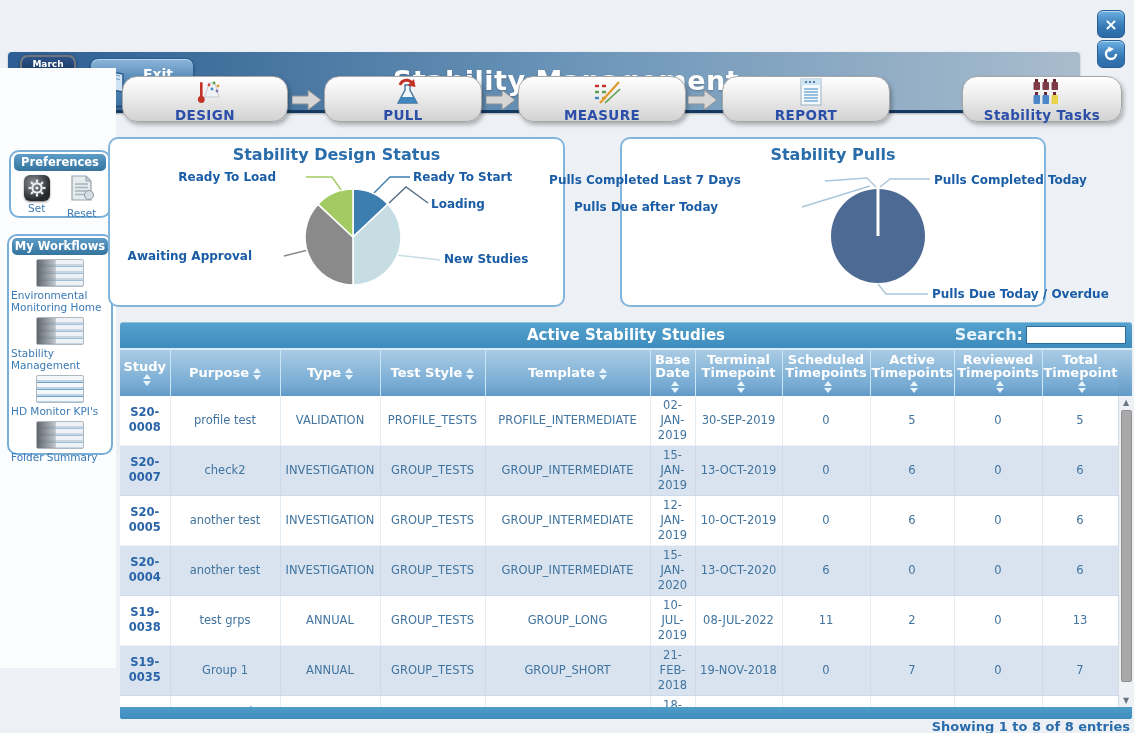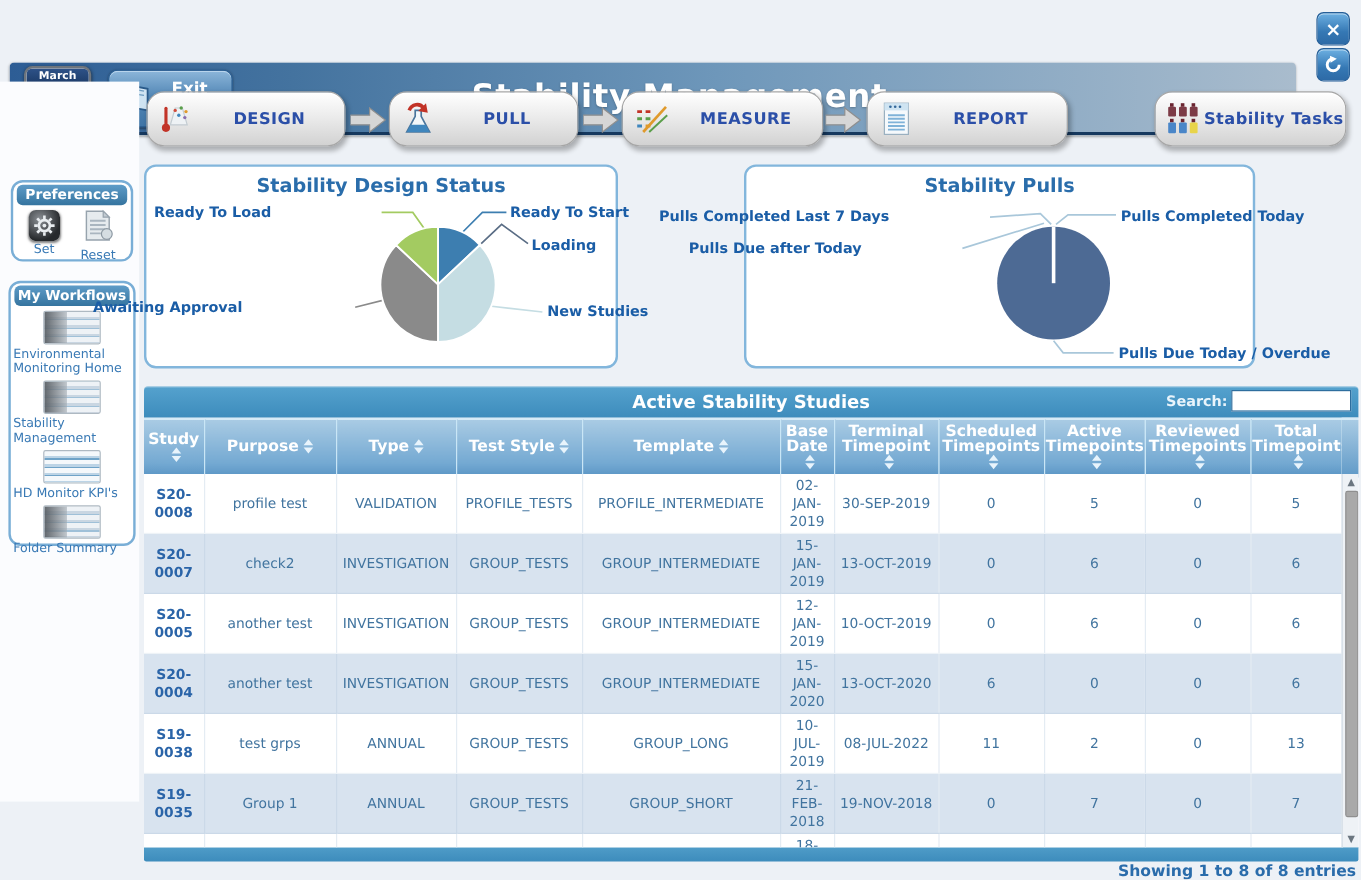--- a/index.html
+++ b/index.html
@@ -41,21 +41,21 @@
     box-shadow:inset 0 1px 0 rgba(255,255,255,.5);
     display:flex;align-items:center;justify-content:center;color:#fff;font-weight:bold;
   }
   #btn-close{left:1097px;top:10px;font-size:16px}
   #btn-refresh{left:1097px;top:40px}
   
   .rib-btn{
     position:absolute;top:76px;height:46px;border-radius:15px;cursor:pointer;box-sizing:border-box;
     background:linear-gradient(180deg,#ffffff,#ececec 45%,#d2d2d2);
     border:1px solid #a6a6a6;box-shadow:2px 3px 4px rgba(0,0,0,.28), inset 0 1px 0 #fff;
-    display:flex;align-items:center;
+    display:flex;align-items:center;flex-direction:column;
   }
   .rib-btn .lbl{flex:1;text-align:center;color:#2b4fa8;font-weight:bold;font-size:13.5px;letter-spacing:.4px}
   .rib-btn .ric{margin-left:9px;width:30px;height:30px;flex:0 0 30px}
   .flow-arrow{position:absolute;top:89px}
   
   .side-col{position:absolute;left:0;top:68px;width:116px;height:600px;background:#fbfcfe}
   .side-panel{
     position:absolute;background:#fff;border:2px solid #79aed6;border-radius:10px;box-sizing:border-box;
   }
   #panel-prefs{left:9px;top:82px;width:102px;height:68px}
@@ -71,38 +71,38 @@
   .flow-item{text-align:left;margin-top:4px;cursor:pointer}
   .thumb{
     width:46px;height:26px;margin:0 auto;border:1px solid #aeb9c2;border-radius:2px;
     background:
       linear-gradient(90deg,rgba(90,96,102,.95) 0%,rgba(160,168,175,.6) 40%,rgba(230,236,240,0) 41%),
       repeating-linear-gradient(180deg,#eef2f6 0 4px,#c9d6e2 4px 6px,#9fc0d8 6px 7px);
   }
   .flow-item .flbl{font-size:10.5px;line-height:12px;color:#3a7ab5;margin-top:2px;padding:0 2px}
   
   .chart-panel{position:absolute;top:137px;height:170px;background:#fff;border:2px solid #82b6dc;border-radius:10px;box-sizing:border-box}
-  #panel-design{left:120px;width:395px}
+  #panel-design{left:108px;width:457px}
   #panel-pulls{left:620px;width:426px}
   .panel-title{position:absolute;top:6px;left:0;width:100%;text-align:center;color:#2a6dab;font-size:16px;font-weight:bold}
   .chart-panel svg{position:absolute;left:0;top:0;pointer-events:none}
   .plabel{position:absolute;font-size:12px;font-weight:bold;color:#1a5da6;white-space:nowrap}
   .ll{fill:none;stroke-width:1.4px}
   .ll-green{stroke:#a3cb61}.ll-blue{stroke:#3d7eb0}.ll-slate{stroke:#5a6d85}
   .ll-gray{stroke:#8a8a8a}.ll-pale{stroke:#c5dde3}.ll-soft{stroke:#a9c7da}
   
   .table-wrap{position:absolute;left:120px;top:322px;width:1012px}
   .table-title{
     position:relative;height:26px;border-radius:3px 3px 0 0;
     background:linear-gradient(180deg,#55a2ce,#3d8cbc);
     box-shadow:inset 0 1px 0 rgba(255,255,255,.35);
   }
   .tt-text{position:absolute;left:0;top:4px;width:100%;text-align:center;color:#fff;font-size:15px;font-weight:bold}
   .search-box{position:absolute;right:6px;top:3px;display:flex;align-items:center}
-  .search-box label{color:#e9f4fb;font-size:12px;font-weight:bold;margin-right:3px}
+  .search-box label{color:#e9f4fb;font-size:16px;font-weight:bold;margin-right:3px}
   .search-box input{width:92px;height:16px;border:1px solid #2e6e9e;background:#fff;font-size:11px;padding:0 3px}
   table{border-collapse:collapse;table-layout:fixed;width:998px;background:#fff}
   thead th{
     background:linear-gradient(180deg,#a9cbe4,#74a9d2 80%,#5f99c7);
     color:#fff;font-size:13px;font-weight:bold;line-height:13px;
     border-right:1px solid #c9e6f6;border-top:2px solid #d6ebf7;
     padding:3px 1px;vertical-align:middle;cursor:pointer;
   }
   .head-filler{position:absolute;right:0;top:26px;width:14px;height:50px;background:linear-gradient(180deg,#a9cbe4,#5f99c7);border-top:2px solid #d6ebf7;box-sizing:border-box}
   .sort{display:inline-flex;flex-direction:column;margin-left:4px;vertical-align:middle}

